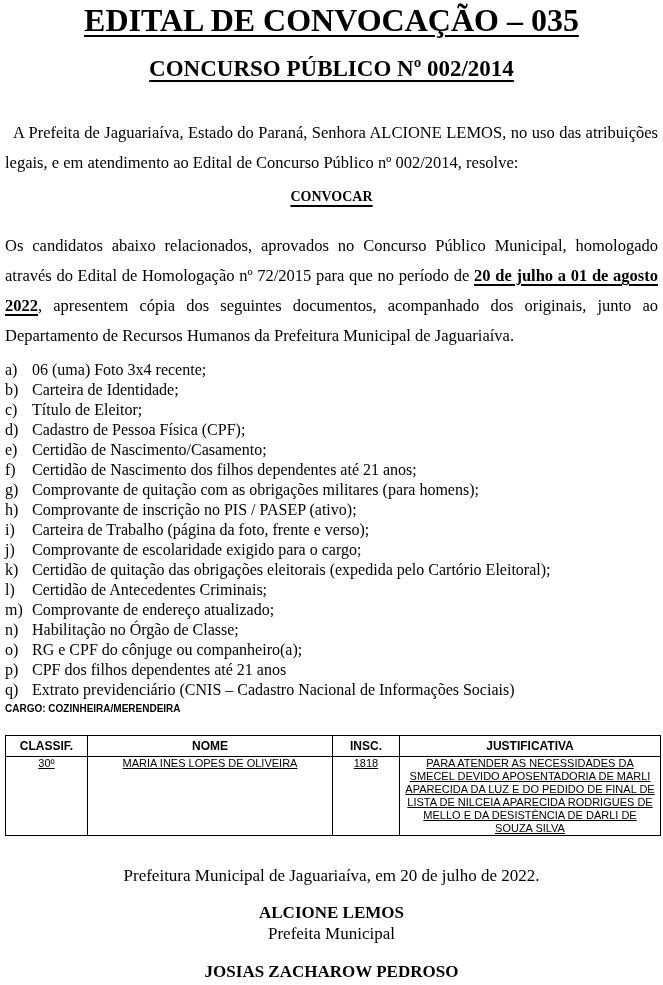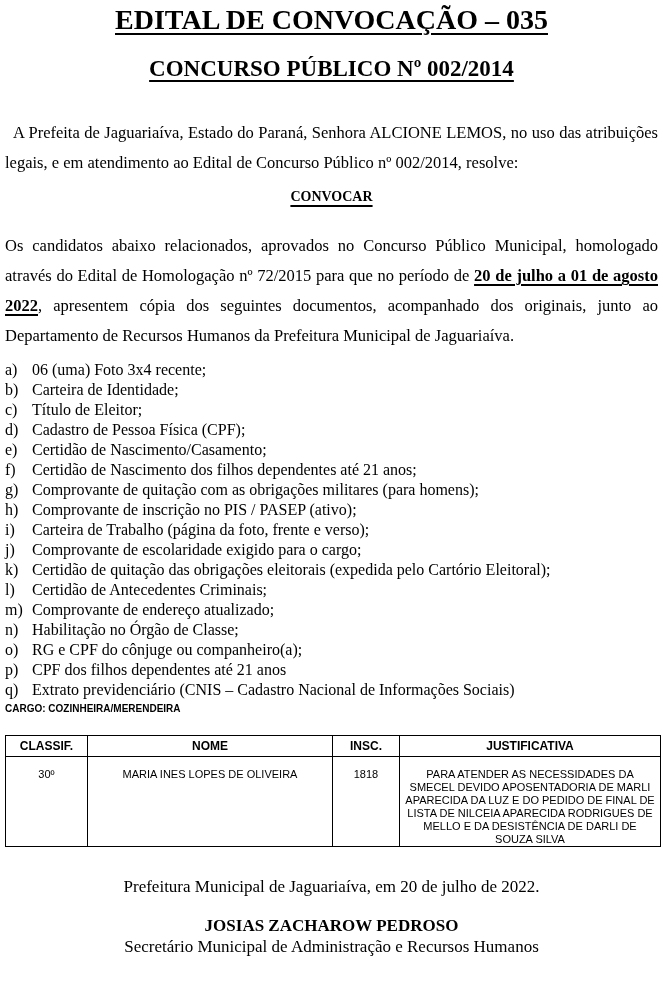--- a/index.html
+++ b/index.html
@@ -15,21 +15,21 @@
     font-family: "Liberation Serif", serif;
   }
   .page {
     width: 653px;
     padding: 2px 5px 0 5px;
   }
 
   
   .doc-title {
     text-align: center;
-    font-size: 28px;
+    font-size: 32px;
     line-height: 36px;
     font-weight: bold;
     margin: 0;
   }
   .doc-title .u, .doc-subtitle .u, .convocar .u {
     text-decoration: underline;
     text-decoration-thickness: 2px;
     text-underline-offset: 4px;
   }
   .doc-subtitle {
@@ -99,22 +99,23 @@
   table.convo-table th {
     font-size: 12px;
     font-weight: bold;
     height: 20px;
     padding: 0 2px;
   }
   table.convo-table td {
     font-size: 11px;
     line-height: 13px;
     vertical-align: top;
-    padding: 11px 4px 0 4px;
+    padding: 0 4px 0 4px;
     height: 78px;
+    text-decoration: underline;
   }
   td.cell-just { padding: 9px 10px 0 10px; }
 
   
   .date-line {
     margin-top: 29px;
     text-align: center;
     font-size: 17px;
     line-height: 22px;
   }
@@ -239,19 +240,23 @@
         <td>30º</td>
         <td>MARIA INES LOPES DE OLIVEIRA</td>
         <td>1818</td>
         <td class="cell-just">PARA ATENDER AS NECESSIDADES DA SMECEL DEVIDO APOSENTADORIA DE MARLI APARECIDA DA LUZ E DO PEDIDO DE FINAL DE LISTA DE NILCEIA APARECIDA RODRIGUES DE MELLO E DA DESISTÊNCIA DE DARLI DE SOUZA SILVA</td>
       </tr>
     </tbody>
   </table>
 
   <div class="date-line">Prefeitura Municipal de Jaguariaíva, em 20 de julho de 2022.</div>
 
+  <div class="sig sig-1">
+    <div class="name">ALCIONE LEMOS</div>
+    <div class="role">Prefeita Municipal</div>
+  </div>
 
   <div class="sig sig-2">
     <div class="name">JOSIAS ZACHAROW PEDROSO</div>
     <div class="role">Secretário Municipal de Administração e Recursos Humanos</div>
   </div>
 
 </div>
 
 </body></html>

